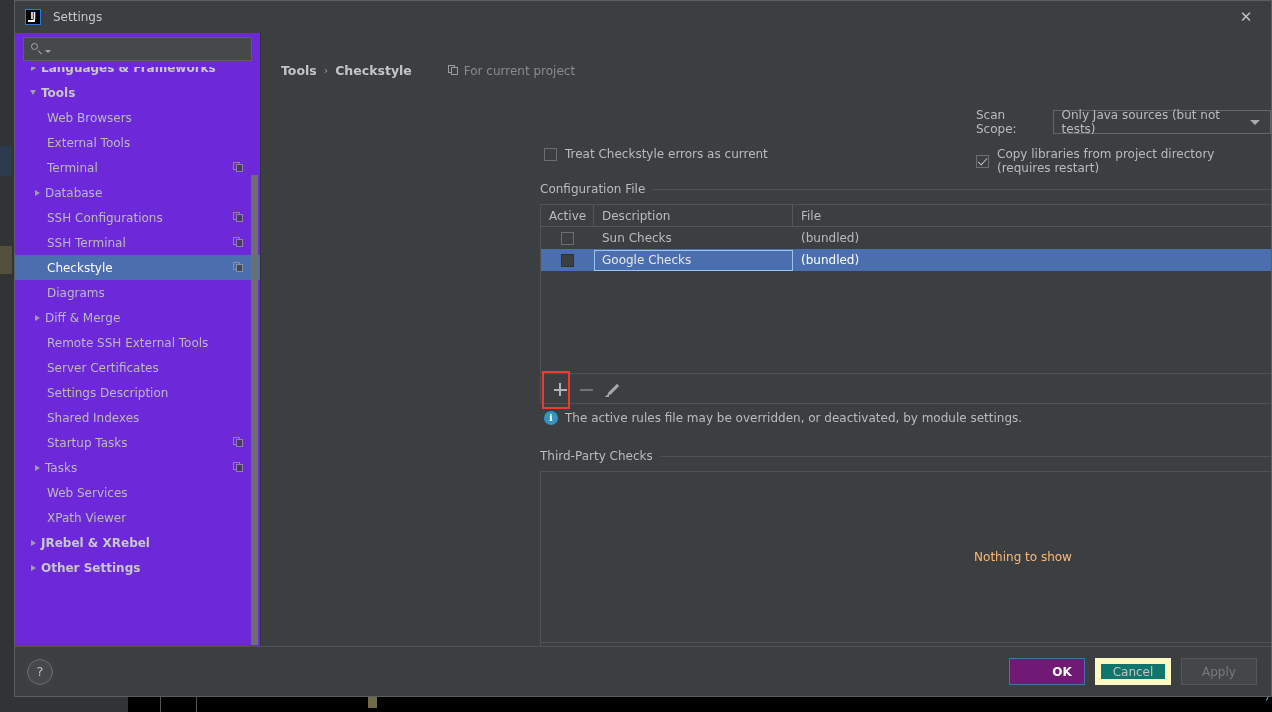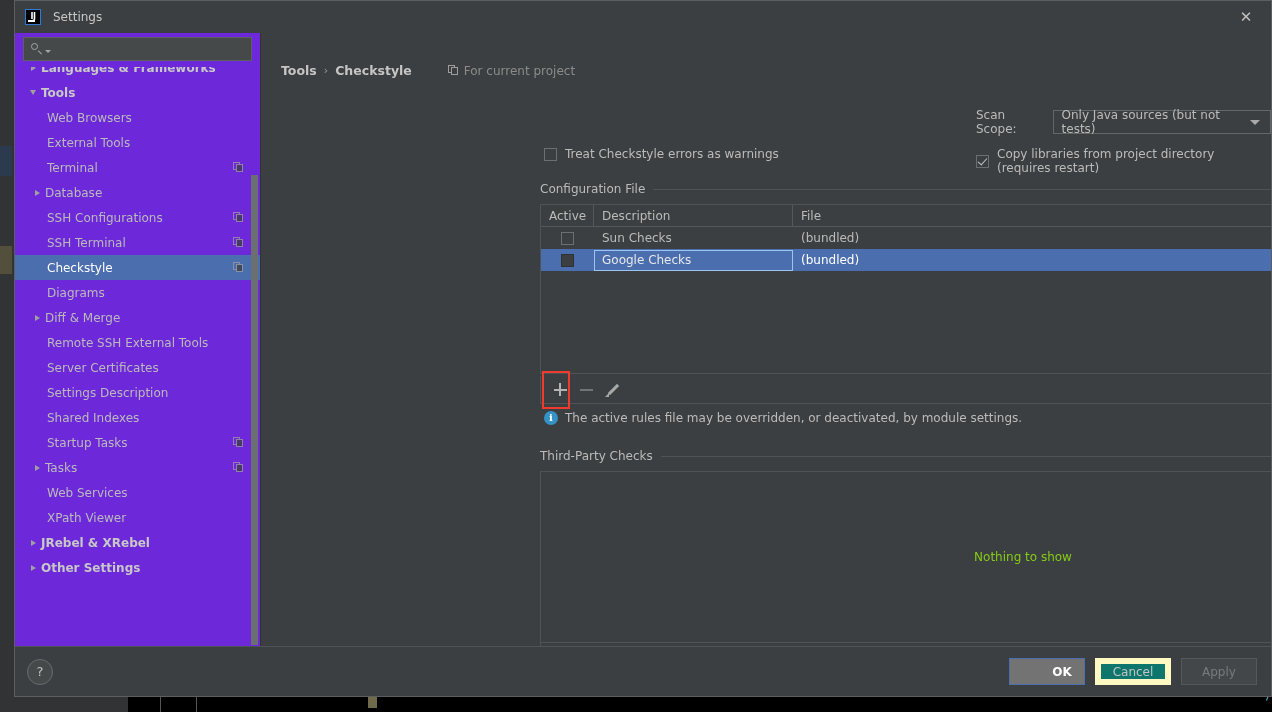--- a/index.html
+++ b/index.html
@@ -611,21 +611,21 @@
     width: 966px;
     height: 172px;
     border: 1px solid #4f5355;
     box-sizing: border-box;
     display: flex;
     align-items: center;
     justify-content: center;
   }
   #nothing-to-show {
     font-size: 12px;
-    color: #84cc16;
+    color: #fdba74;
   }
   #third-party-toolbar {
     position: absolute;
     left: 279px;
     top: 610px;
     width: 966px;
     height: 28px;
     border: 1px solid #4f5355;
     border-top: none;
     box-sizing: border-box;
@@ -667,21 +667,21 @@
     color: #c4c4c4;
     font-size: 12px;
     display: flex;
     align-items: center;
     justify-content: center;
     box-sizing: border-box;
     cursor: default;
     font-family: "DejaVu Sans", sans-serif;
   }
   .dlg-btn.primary {
-    background: #737373;
+    background: #701a75;
     border: 1px solid #4b6eaf;
     color: #ffffff;
     font-weight: bold;
     padding-left: 30px;
   }
   .dlg-btn.disabled {
     color: #787b7d;
     background: #43474a;
     border: 1px solid #55585a;
   }
@@ -822,21 +822,21 @@
       <div id="scan-scope-row">
         <span class="field-label">Scan Scope:</span>
         <div class="combo" id="scan-scope-combo">
           <span class="combo-value">Only Java sources (but not tests)</span>
           <span class="combo-arrow"></span>
         </div>
       </div>
 
       <div id="treat-errors-row" class="checkbox-row">
         <span class="cb"></span>
-        <span class="cb-label">Treat Checkstyle errors as warnings</span>
+        <span class="cb-label">Treat Checkstyle errors as current</span>
       </div>
 
       <div id="copy-libs-row" class="checkbox-row">
         <span class="cb checked"></span>
         <span class="cb-label">Copy libraries from project directory (requires restart)</span>
       </div>
 
       <div class="group-header" id="config-file-group">
         <span class="gh-title">Configuration File</span>
         <span class="gh-line"></span>

